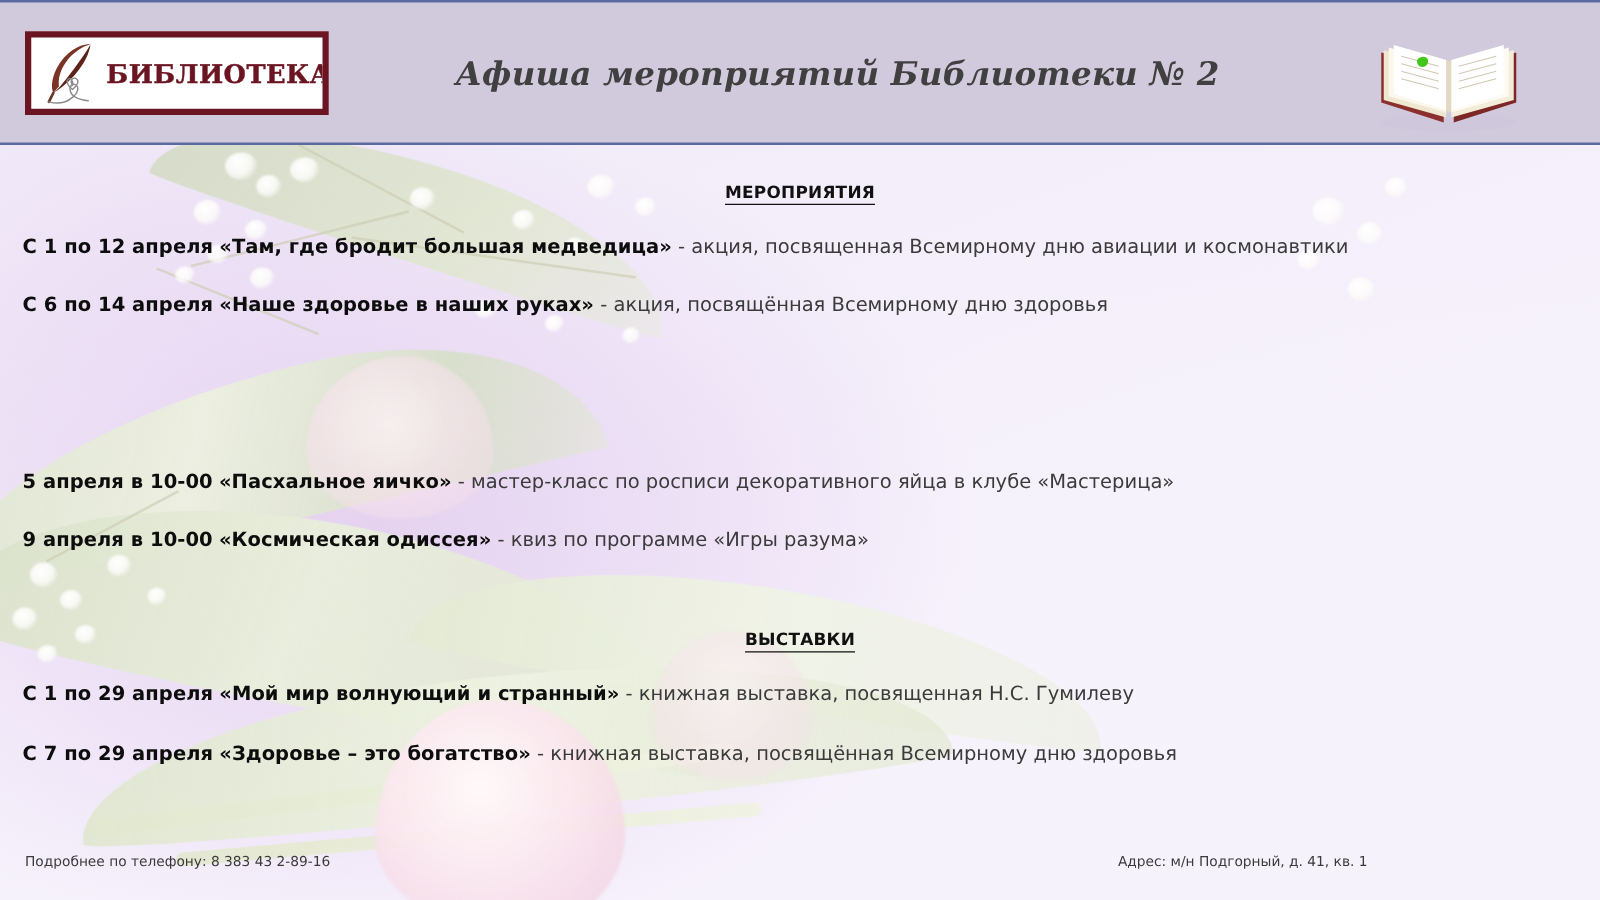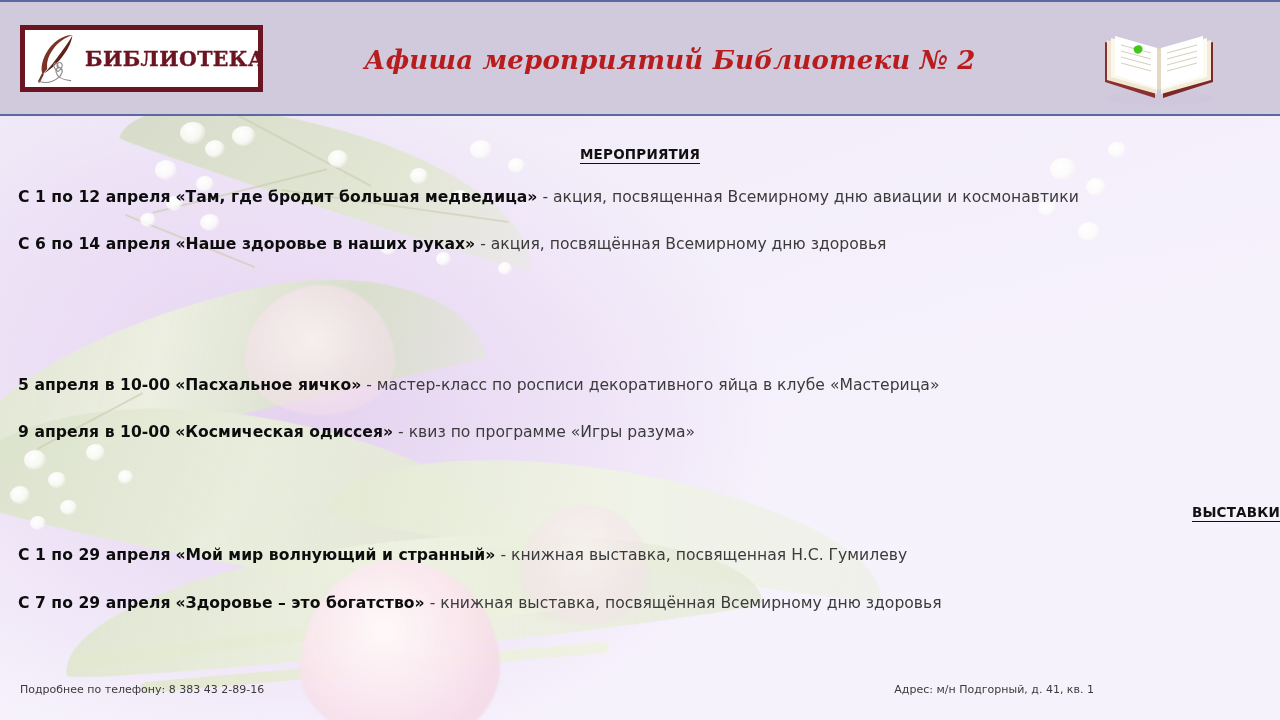--- a/index.html
+++ b/index.html
@@ -177,21 +177,21 @@
     flex-direction: column;
     align-items: center;
     justify-content: center;
     gap: 10px;
   }
   .title-main {
     font-family: "DejaVu Serif", "Liberation Serif", serif;
     font-style: italic;
     font-weight: bold;
     font-size: 26px;
-    color: #b91c1c;
+    color: #404040;
     white-space: nowrap;
     letter-spacing: 0.2px;
   }
   .title-sub {
     font-family: "DejaVu Serif", "Liberation Serif", serif;
     font-style: italic;
     font-weight: bold;
     font-size: 22px;
     color: #111111;
     white-space: nowrap;
@@ -218,21 +218,21 @@
     font-size: 13.5px;
     font-weight: bold;
     color: #111111;
     letter-spacing: 0.2px;
   }
   .section-heading span {
     border-bottom: 1.6px solid #111111;
     padding-bottom: 1px;
   }
   .heading-events { top: 30px; }
-  .heading-exhibits { top: 388px; text-align: right; }
+  .heading-exhibits { top: 388px; }
 
   .entry {
     position: absolute;
     left: 18px;
     white-space: nowrap;
     font-size: 15.6px;
     line-height: 1.2;
   }
   .entry .e-date {
     font-weight: bold;

